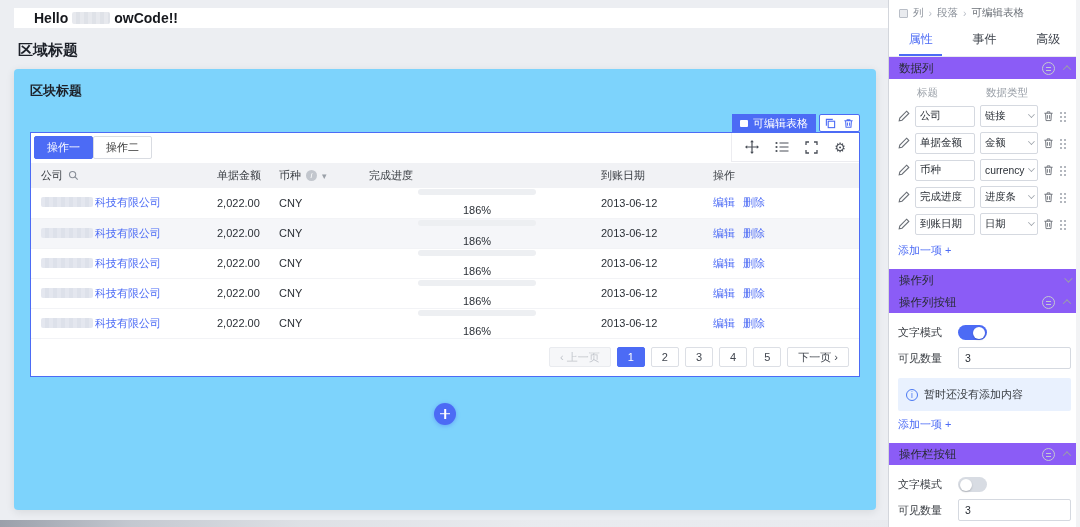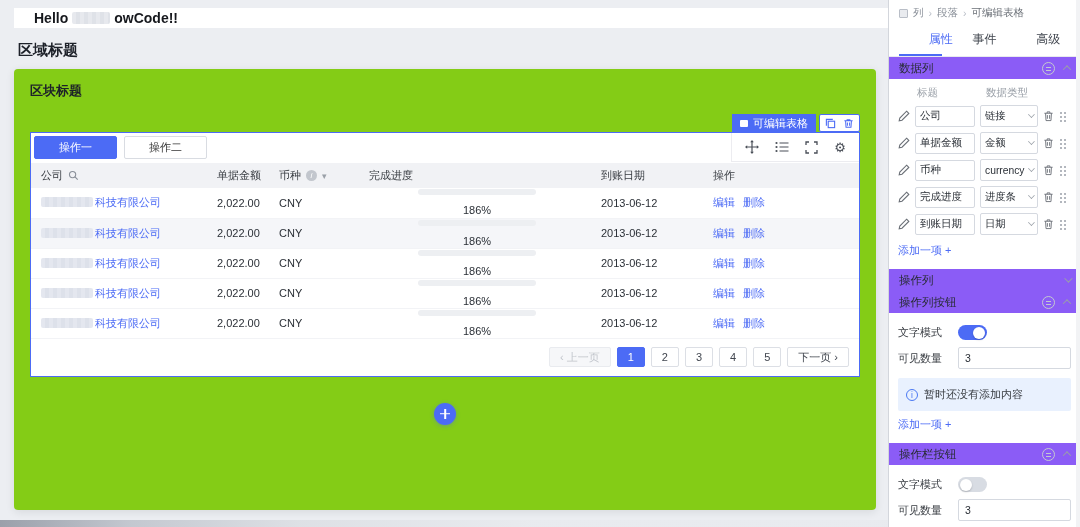--- a/index.html
+++ b/index.html
@@ -9,33 +9,33 @@
   
   .canvas { width:888px; position:relative; background:#eceef2; }
   .canvas-bottom-edge { position:absolute; left:0; bottom:0; height:7px; width:100%;
     background:linear-gradient(to right,#868c98 0,#b9bec7 130px,#dadde2 300px,#e8eaee 60%); opacity:.8; }
   .app-header { margin:8px 0 0 14px; background:#fff; height:20px; display:flex; align-items:center; padding:0 20px; }
   .app-title { font-size:14px; font-weight:bold; color:#16181d; display:flex; align-items:center; gap:2px; }
   .censor { display:inline-block; background:repeating-linear-gradient(90deg,#e7e9ee 0 4px,#dfe2e8 4px 8px); border-radius:2px; filter:blur(.6px); }
   .censor.hdr { width:38px; height:12px; margin:0 2px; }
   .censor.cell { width:52px; height:10px; margin-right:2px; vertical-align:-1px; background:repeating-linear-gradient(90deg,#e4e7ef 0 4px,#dde1ea 4px 8px); }
   .region-title { margin:13px 0 9px 18px; font-size:15px; font-weight:bold; color:#1d2129; }
-  .card { margin-left:14px; width:862px; height:441px; background:#84cc16; border-radius:4px; padding:13px 16px 0; box-shadow:0 2px 8px rgba(31,35,41,.10); position:relative; }
+  .card { margin-left:14px; width:862px; height:441px; background:#7dd3fc; border-radius:4px; padding:13px 16px 0; box-shadow:0 2px 8px rgba(31,35,41,.10); position:relative; }
   .block-title { font-size:13px; font-weight:bold; color:#1d2129; }
 
   
   .table-widget { position:relative; margin-top:32px; border:1px solid var(--accent); background:#fff; }
   .widget-tags { position:absolute; top:-19px; right:-1px; display:flex; gap:3px; align-items:stretch; }
   .widget-badge { background:var(--accent); color:#fff; font-size:11px; display:flex; align-items:center; gap:5px; padding:0 8px; height:18px; }
   .badge-sq { width:8px; height:7px; background:#fff; border-radius:1px; }
   .widget-ops { border:1px solid var(--accent); background:#fff; border-radius:2px; display:flex; align-items:center; gap:7px; padding:0 5px; height:18px; }
   .widget-ops svg { display:block; }
 
   .toolbar-row { display:flex; padding:3px 0 4px 3px; position:relative; }
-  .btn { font-size:11px; height:23px; padding:0 24px; border-radius:2px; margin-right:7px; display:flex; align-items:center; cursor:pointer; }
+  .btn { font-size:11px; height:23px; padding:0 12px; border-radius:2px; display:flex; align-items:center; cursor:pointer; }
   .btn-primary { background:var(--accent); color:#fff; border:1px solid var(--accent); }
   .btn-default { background:#fff; color:#333; border:1px solid #d9dce2; }
   .icon-strip { position:absolute; top:0; right:0; height:29px; display:flex; align-items:center; gap:16px; padding:0 13px;
     background:#fff; border-left:1px solid #ececf0; border-bottom:1px solid #ececf0; color:#4a4f58; }
   .gear-glyph { font-size:13px; line-height:1; color:#4a4f58; }
 
   table { border-collapse:collapse; width:100%; font-size:11px; table-layout:fixed; }
   thead th { background:#f1f2f5; font-weight:normal; text-align:left; height:25px; padding:0 8px; color:#383c42; }
   thead th:first-child, tbody td:first-child { padding-left:10px; }
   tbody td { height:30px; padding:0 8px; border-bottom:1px solid #f2f3f6; color:#2a2f36; }
@@ -62,21 +62,21 @@
 
   
   .panel { width:192px; background:#fff; border-left:1px solid #d3d6dc; font-size:11px; position:relative; overflow:hidden; }
   .scroll-track { position:absolute; right:0; top:0; bottom:0; width:4px; background:#f2f3f5; }
   .breadcrumb { display:flex; gap:5px; align-items:center; padding:6px 10px 5px; color:#8a9099; font-size:10.5px; }
   .bc-icon { width:9px; height:9px; border:1px solid #b9bec7; border-radius:1px; background:#e9ebef; }
   .bc-sep { color:#b9bec7; }
   .bc-current { color:#6b7077; }
   .tabs { display:flex; border-bottom:1px solid #e8eaee; }
   .tab { flex:1; text-align:center; padding:6px 0 8px; color:#41464f; font-size:12px; position:relative; cursor:pointer; }
-  .tab.active { color:var(--accent);text-align:right; }
+  .tab.active { color:var(--accent); }
   .tab.active::after { content:""; position:absolute; bottom:0; left:16%; width:68%; height:2px; background:var(--accent); }
 
   .sec-header { display:flex; align-items:center; justify-content:space-between; background:#8b5cf6; padding:0 10px; height:22px; color:#272b33; cursor:pointer; }
   .sec-title { font-size:11.5px; }
   .sec-icons { display:flex; gap:9px; align-items:center; }
   .bind-icon { width:13px; height:13px; border:1px solid #c4c9d1; border-radius:50%; position:relative; }
   .bind-icon::before, .bind-icon::after { content:""; position:absolute; left:3px; right:3px; border-top:1px solid #c4c9d1; }
   .bind-icon::before { top:4px; } .bind-icon::after { top:7px; }
   .chev { width:6px; height:6px; border-right:1.4px solid #9aa0a8; border-bottom:1.4px solid #9aa0a8; display:inline-block; }
   .chev.up { transform:rotate(-135deg) translate(-1px,-1px); }

